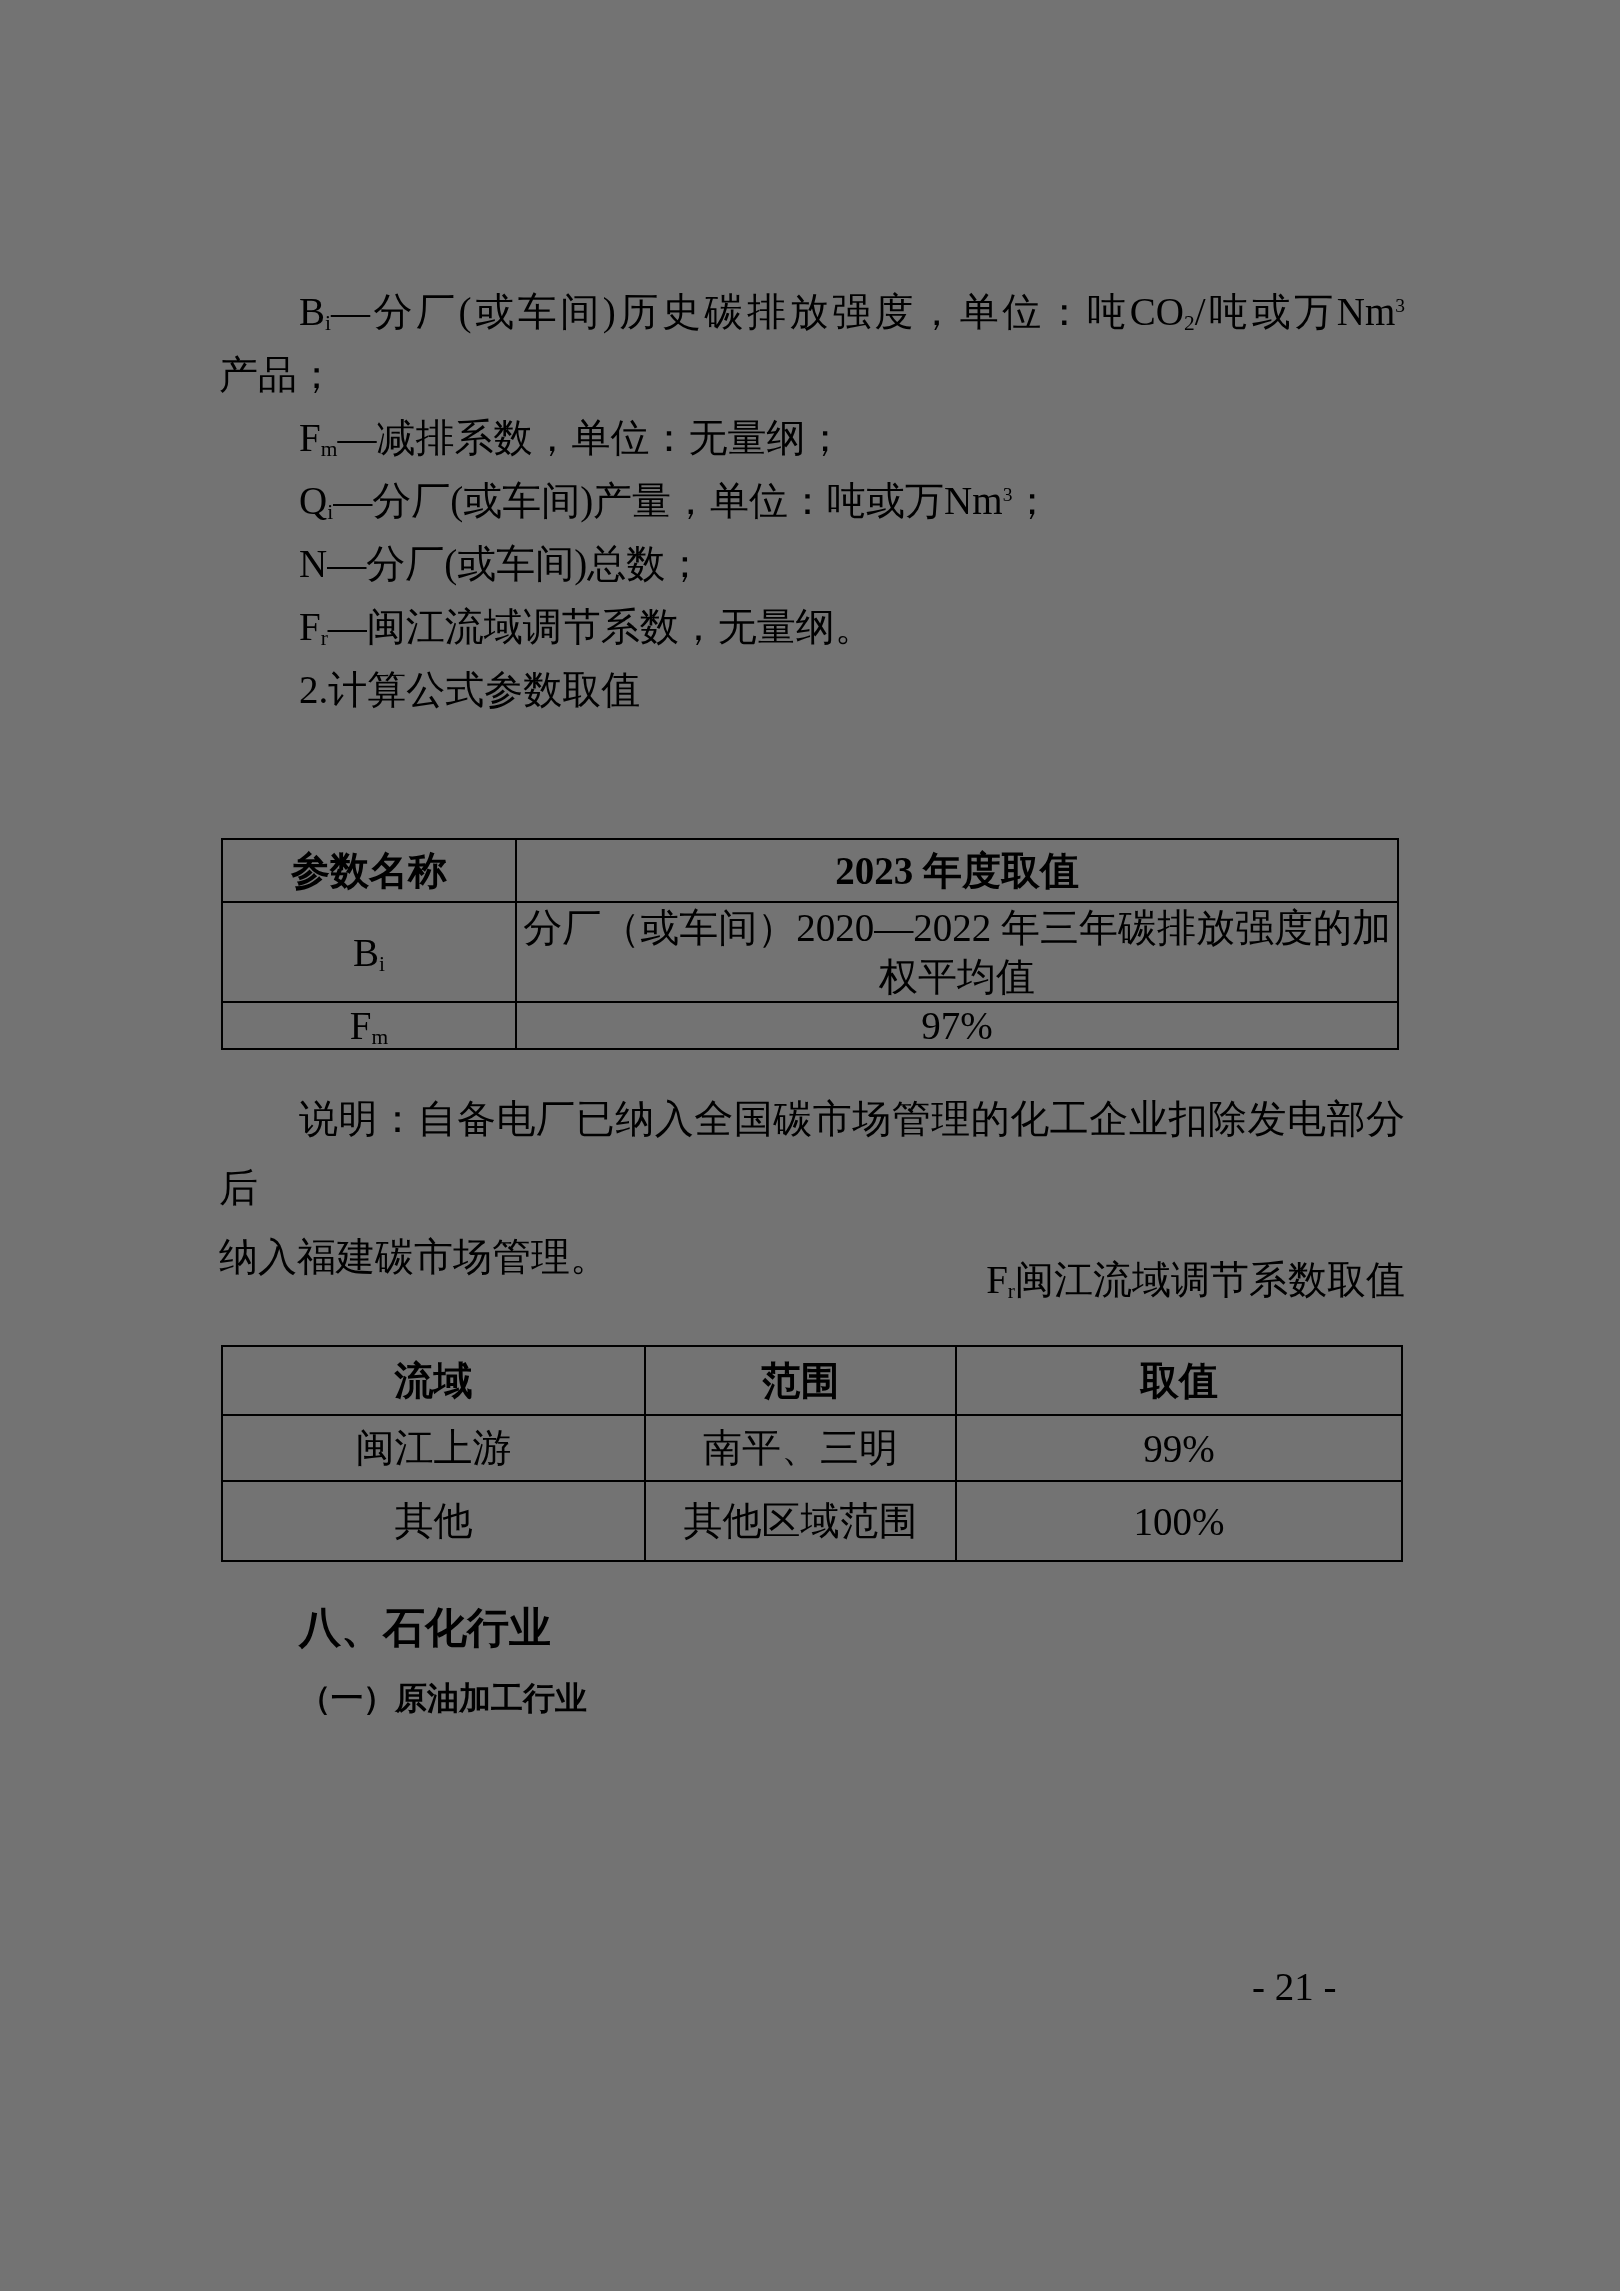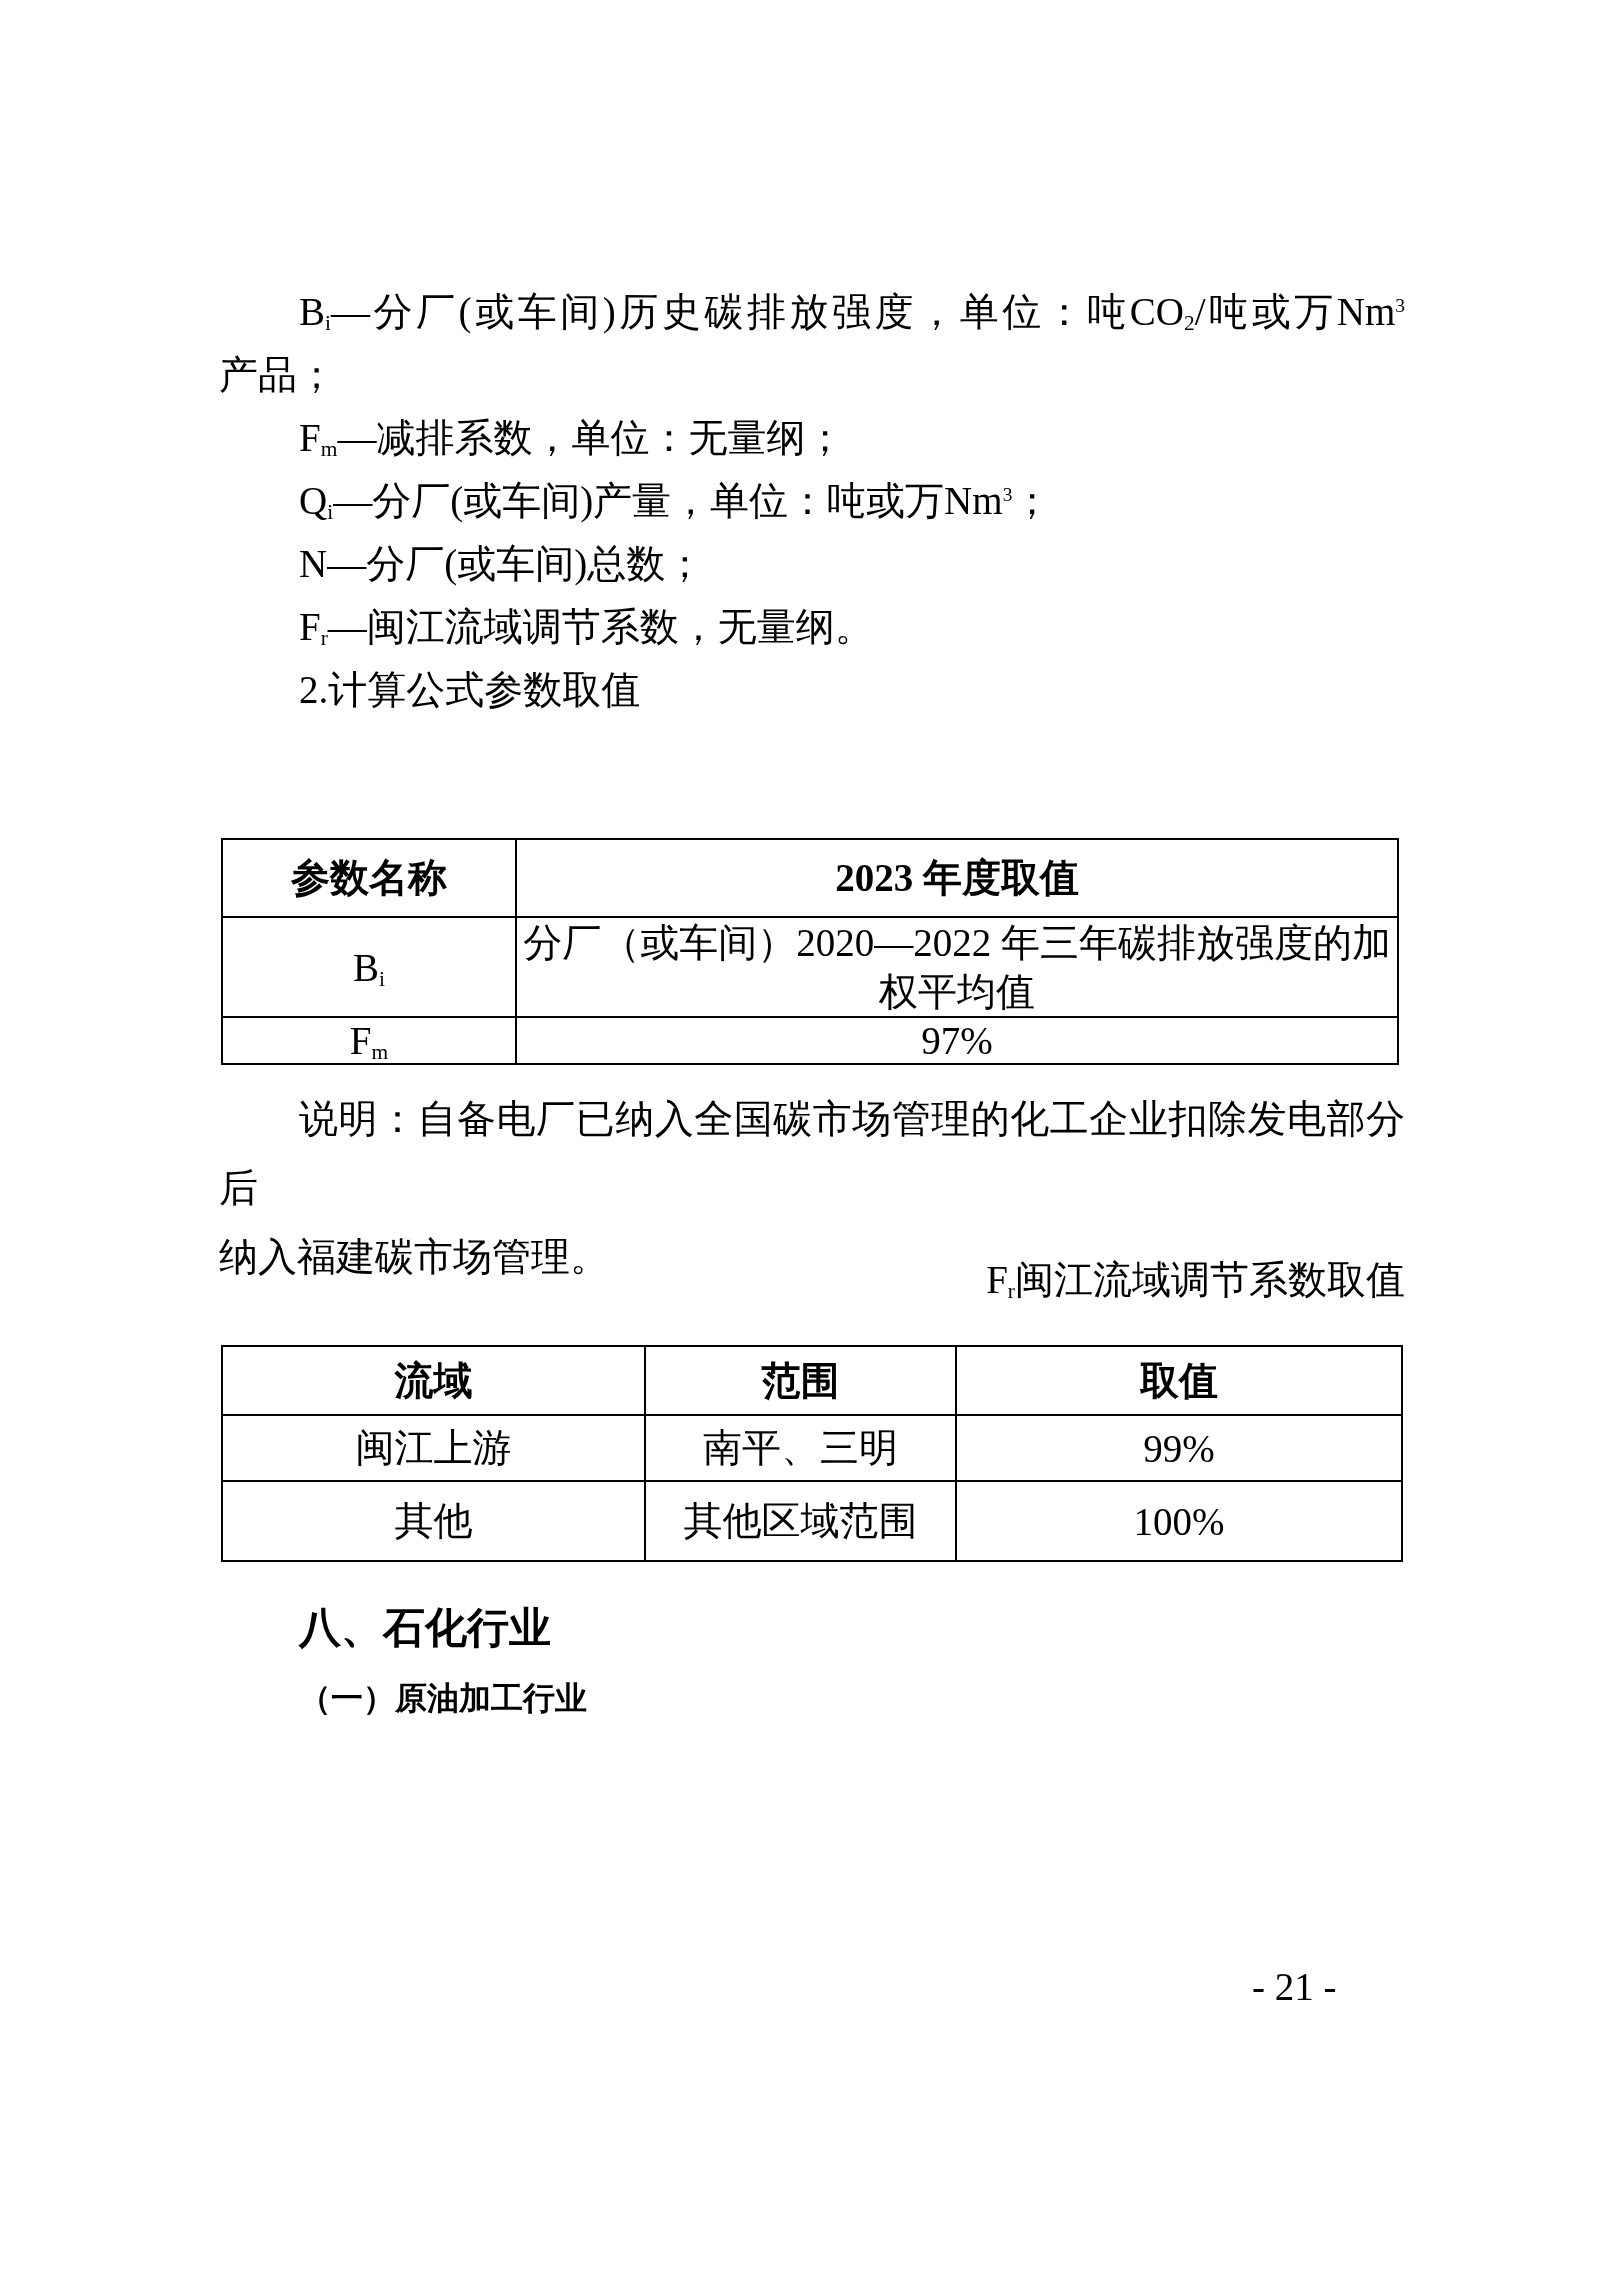--- a/index.html
+++ b/index.html
@@ -1,19 +1,19 @@
 <!DOCTYPE html>
 <html><head>
 <meta charset="utf-8">
 <style>
   html,body{margin:0;padding:0;background:#e8e8e8;}
   .page{
     position:relative;
     width:1620px;height:2292px;
-    background:#ffffff;
+    background:#737373;
     margin:0 auto;
     font-family:"Liberation Serif","DejaVu Serif",serif;
     color:#000;
     overflow:hidden;
   }
   .block{position:absolute;left:219px;width:1186px;}
   .line{white-space:nowrap;}
   .indent{text-indent:80px;}
   .jfull{text-align:justify;text-align-last:justify;white-space:normal;}
   .defs{top:280px;font-size:39px;line-height:63px;}
@@ -26,21 +26,21 @@
   sub{font-size:0.55em;vertical-align:-0.22em;line-height:0;}
   sup{font-size:0.5em;vertical-align:0.65em;line-height:0;}
   table{border-collapse:collapse;position:absolute;table-layout:fixed;
     font-size:39px;}
   table td,table th{border:2px solid #000;text-align:center;vertical-align:middle;
     padding:0;font-weight:normal;overflow:hidden;}
   table th{font-weight:bold;}
   .param-table{left:221px;top:838px;width:1176px;}
   .param-table col.c1{width:294px;}
   .param-table col.c2{width:882px;}
-  .param-table tr.hdr{height:78px;margin-left:44px;}
+  .param-table tr.hdr{height:63px;margin-left:44px;}
   .param-table tr.r1{height:100px;}
   .param-table tr.r2{height:44px;}
   .param-table .vline{line-height:49px;white-space:nowrap;}
   .fr-table{left:221px;top:1345px;width:1180px;}
   .fr-table col.c1{width:423px;}
   .fr-table col.c2{width:311px;}
   .fr-table col.c3{width:446px;}
   .fr-table tr.hdr{height:69px;}
   .fr-table tr.r1{height:66px;}
   .fr-table tr.r2{height:80px;}

